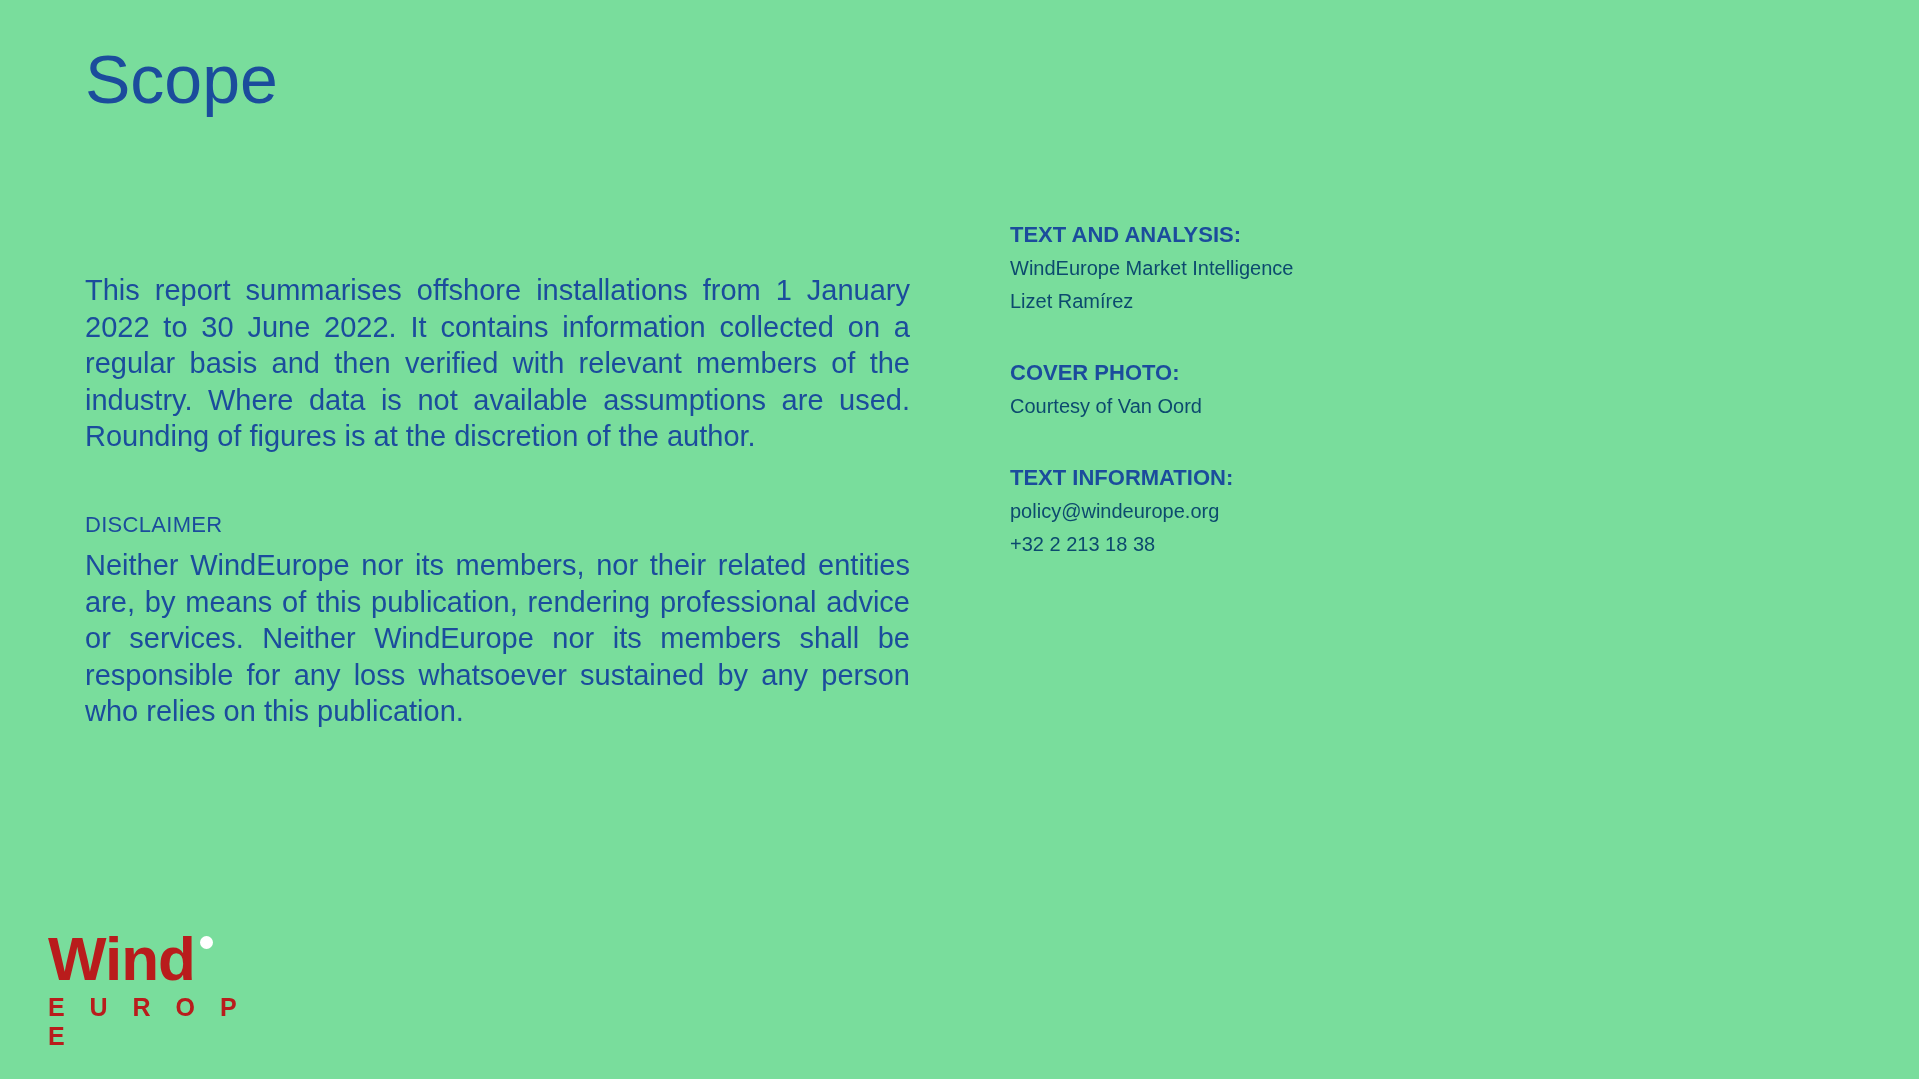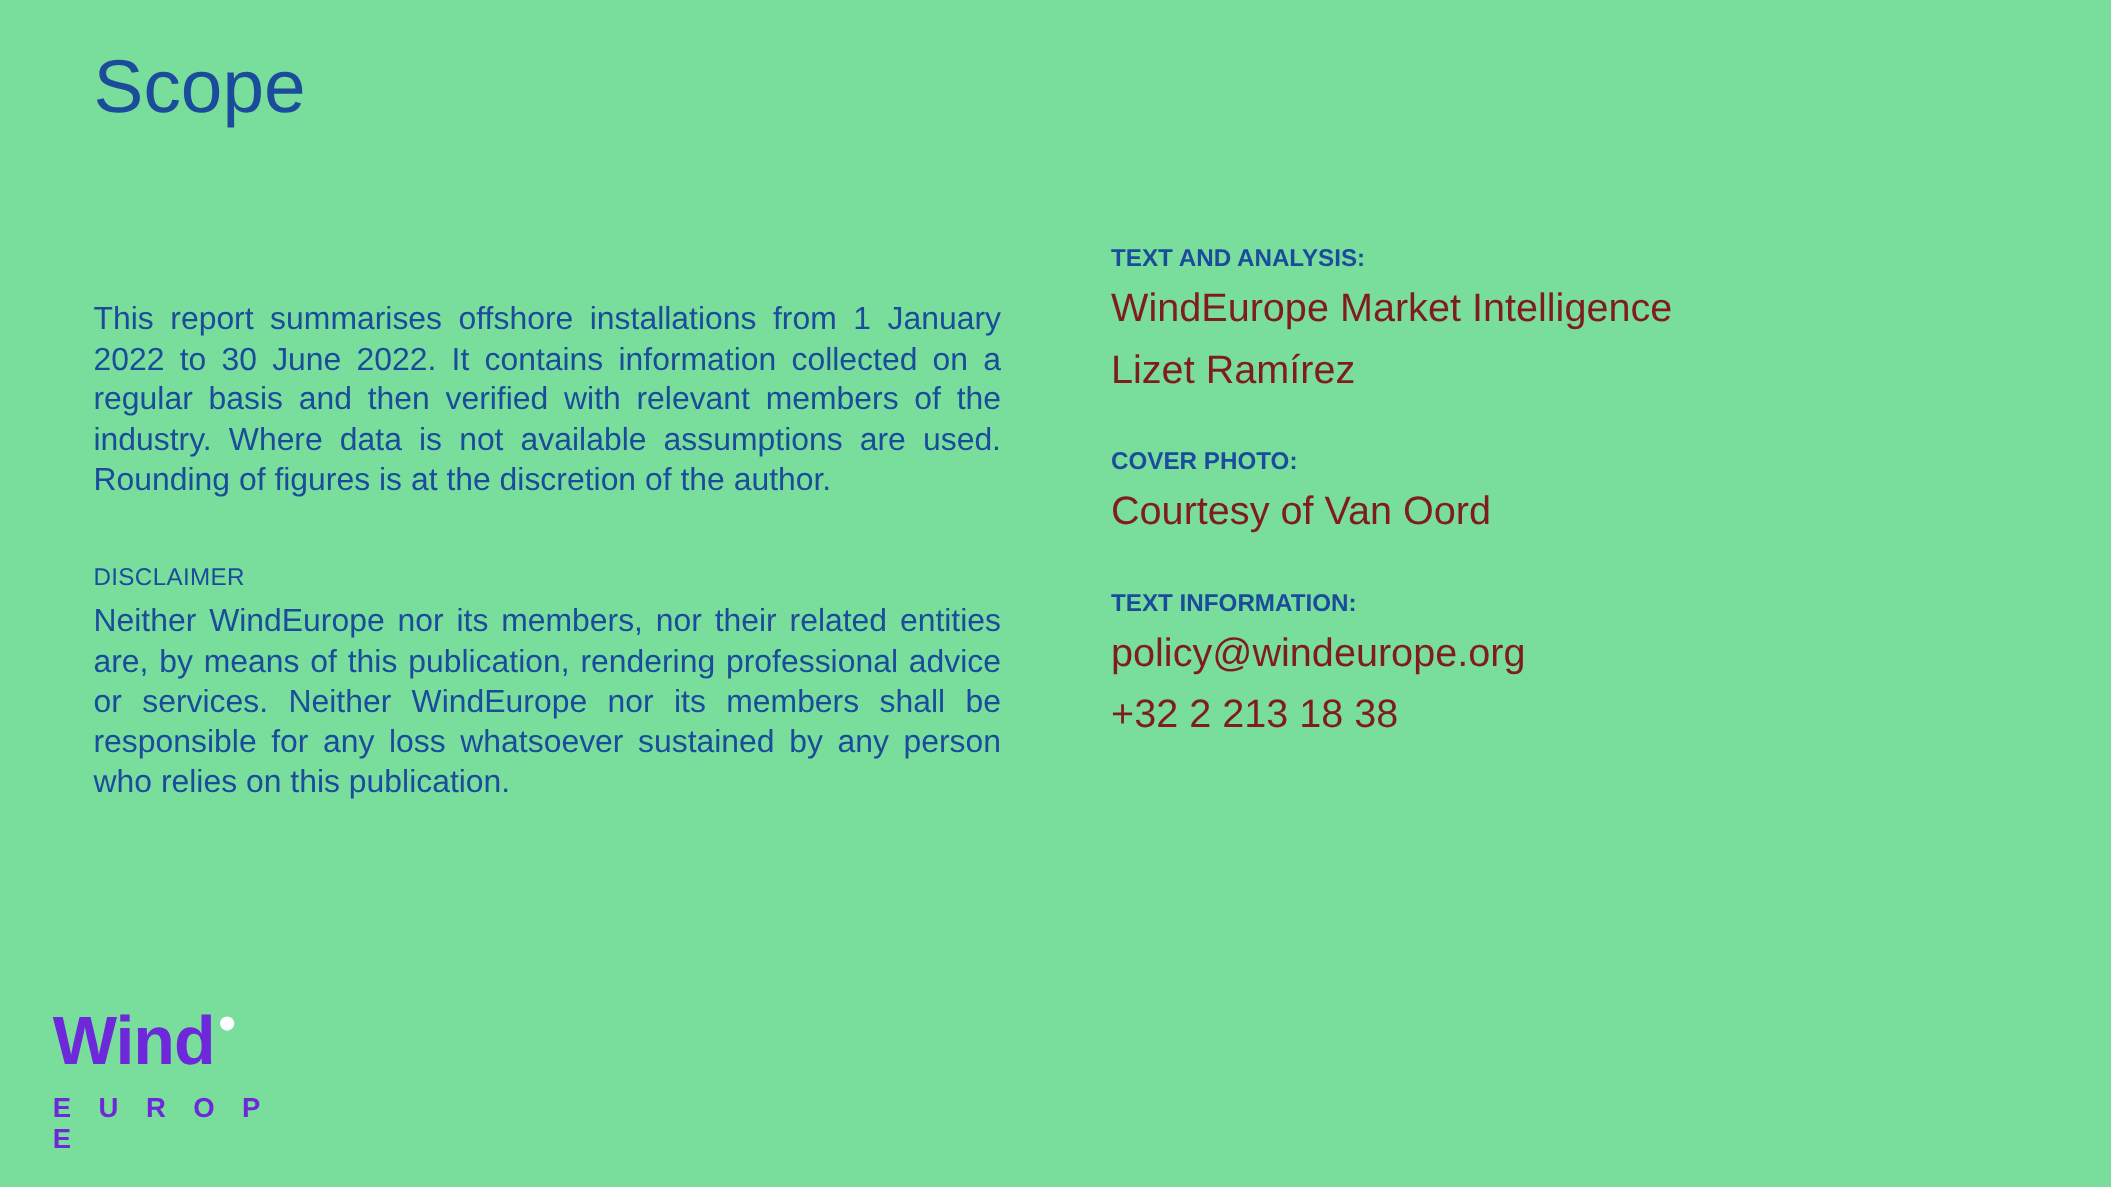--- a/index.html
+++ b/index.html
@@ -57,61 +57,61 @@
     margin: 56px 0 8px 0;
     letter-spacing: 0.3px;
   }
   .rt-head {
     font-size: 22px;
     font-weight: bold;
     color: #1B4C9C;
     margin: 0 0 6px 0;
   }
   .rt-line {
-    font-size: 36px;
-    color: #7f1d1d;
+    font-size: 20px;
+    color: #0c4a6e;
     margin: 0 0 4px 0;
     line-height: 1.45;
   }
   .rt-block {
     margin-bottom: 44px;
   }
   .rt-block:last-child {
     margin-bottom: 0;
   }
   .logo {
     position: absolute;
     left: 48px;
     bottom: 28px;
     width: 230px;
   }
   .logo-wind {
     font-size: 62px;
     font-weight: bold;
-    color: #6d28d9;
+    color: #b91c1c;
     line-height: 0.95;
     letter-spacing: -1px;
     position: relative;
     display: inline-block;
   }
   .logo-dot {
     position: absolute;
     right: -18px;
     top: 6px;
     width: 13px;
     height: 13px;
     border-radius: 50%;
     background: #FFFFFF;
   }
   .logo-europe {
     font-size: 25px;
     font-weight: bold;
-    color: #6d28d9;
+    color: #b91c1c;
     letter-spacing: 9px;
-    margin-top: 16px;
+    margin-top: 4px;
   }
 </style>
 </head>
 <body>
 
 <div class="slide">
 
   <div class="title">Scope</div>
 
   <div class="col-left">

